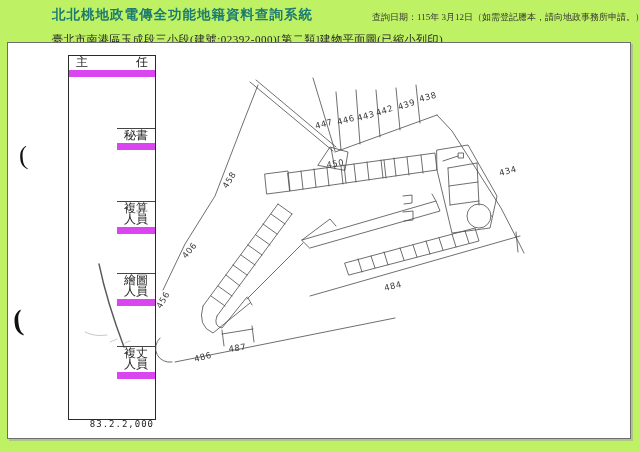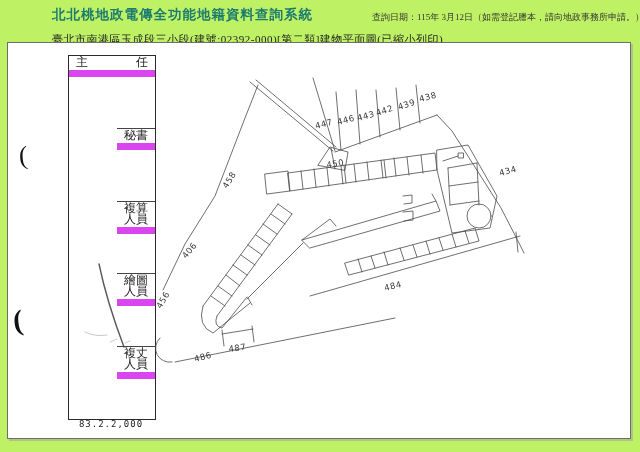--- a/index.html
+++ b/index.html
@@ -30,21 +30,21 @@
     position:absolute;left:68px;top:55px;width:86px;height:363px;
     border:1.5px solid #2a2a2a;display:flex;flex-direction:column;background:#fff;
   }
   .sig-section{flex:1;display:flex;flex-direction:column;}
   .sig-section + .sig-section{border-top:1px solid #444;margin-left:48px;}
   .sig-label{
     font-size:12px;color:#222;padding:1px 7px 2px 7px;line-height:11px;
     text-align:justify;text-align-last:justify;border-bottom:7px solid #d946ef;
   }
   .scale-note{
-    position:absolute;left:68px;top:419px;width:86px;text-align:center;
+    position:absolute;left:68px;top:419px;width:86px;text-align:right;
     font-size:9px;letter-spacing:1px;color:#222;
     font-family:"DejaVu Sans Mono","Liberation Mono",monospace;
   }
   .paren-mark{
     position:absolute;font-size:26px;color:#111;line-height:26px;
     font-family:"Liberation Serif",serif;
   }
   .paren-1{left:19px;top:143px;transform:rotate(-4deg);}
   .paren-2{left:13px;top:307px;font-size:29px;transform:rotate(-7deg);font-weight:600;}
   

